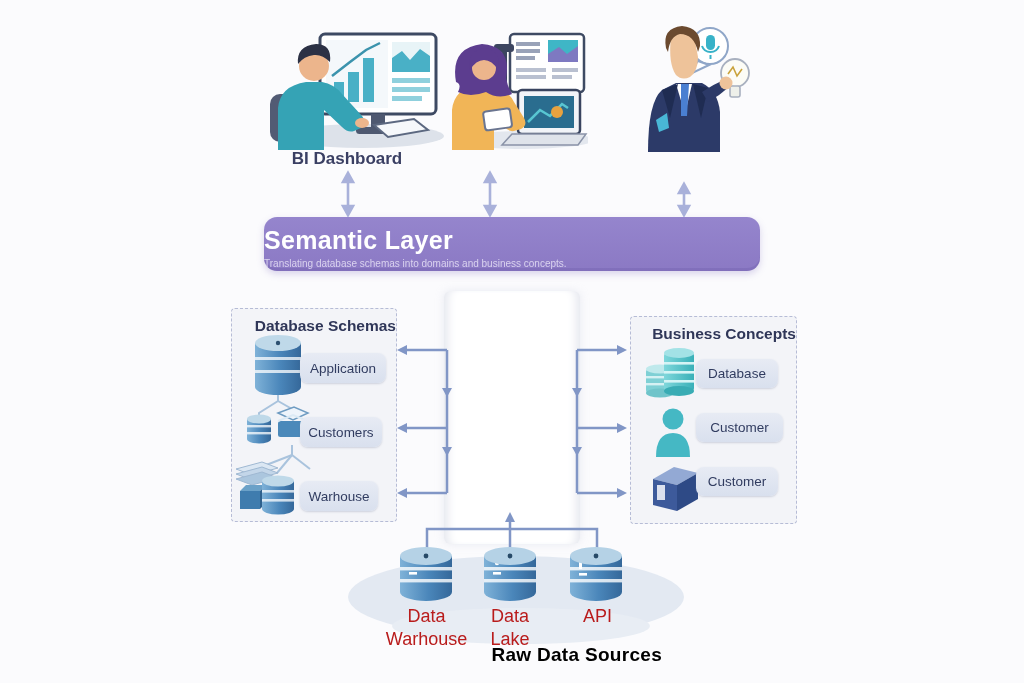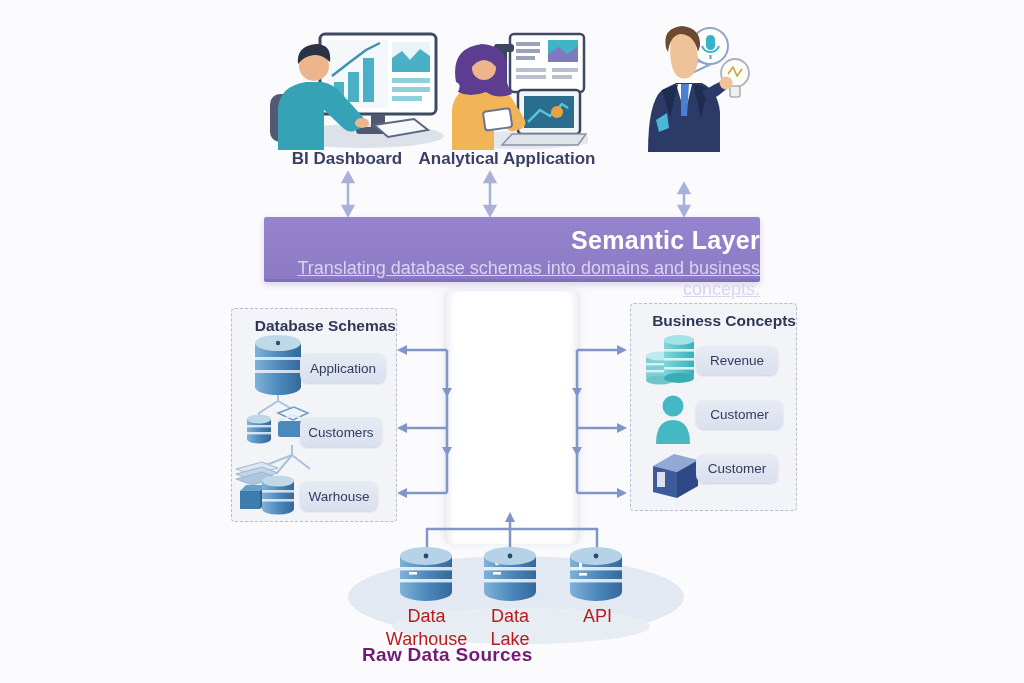--- a/index.html
+++ b/index.html
@@ -4,35 +4,35 @@
 <style>
   html,body{margin:0;padding:0;background:#ffffff;}
   .canvas{position:relative;width:1024px;height:683px;background:#fbfbfd;overflow:hidden;
           font-family:"Liberation Sans",sans-serif;}
   .abs{position:absolute;}
   .blob{position:absolute;background:#e3e9f2;border-radius:50%;}
   .channel{position:absolute;left:444px;top:291px;width:136px;height:253px;background:#ffffff;
            border-radius:6px;
            box-shadow:inset 10px 0 10px -6px #e6e8ef, inset -10px 0 10px -6px #e6e8ef, 0 0 8px rgba(200,204,220,.35);}
   .persona-label{position:absolute;color:#3a3f63;font-weight:600;font-size:17px;text-align:center;line-height:1.32;}
-  .semantic-bar{position:absolute;left:264px;top:217px;width:496px;height:65px;border-radius:2px;
+  .semantic-bar{position:absolute;left:264px;top:217px;width:496px;height:54px;border-radius:13px;
                 background:linear-gradient(180deg,#9585cd 0%,#8b79c4 100%);
                 box-shadow:0 3px 7px rgba(130,112,190,.28), inset 0 -3px 0 rgba(85,65,150,.18);
-                text-align:right;color:#ffffff;}
+                text-align:left;color:#ffffff;}
   .semantic-title{margin:0;padding-top:9px;font-size:25px;font-weight:700;letter-spacing:.3px;}
-  .semantic-sub{margin:3px 0 0 0;font-size:18px;font-weight:400;color:#dad3ef;text-decoration:underline;}
+  .semantic-sub{margin:3px 0 0 0;font-size:10px;font-weight:400;color:#dad3ef;}
   .schema-box{position:absolute;background:rgba(242,243,248,.94);border:1.6px dashed #b6bcd6;border-radius:4px;}
   .box-title{position:absolute;top:8px;left:0;right:0;text-align:right;font-size:15.5px;font-weight:700;color:#2f3658;}
   .chip{position:absolute;background:linear-gradient(180deg,#e7ebf4,#d9e0ee);border-radius:8px;color:#313c60;
         font-size:13.5px;font-weight:500;display:flex;align-items:center;justify-content:center;
         box-shadow:0 1px 2px rgba(120,130,160,.3);}
   .src-label{position:absolute;color:#b91c1c;font-size:18px;font-weight:500;text-align:center;
              white-space:pre-line;line-height:1.3;}
-  .raw-title{position:absolute;left:362px;top:644px;width:300px;text-align:left;
-             color:#701a75;font-size:19px;font-weight:600;letter-spacing:.3px;}
+  .raw-title{position:absolute;left:362px;top:644px;width:300px;text-align:right;
+             color:#000000;font-size:19px;font-weight:600;letter-spacing:.3px;}
 </style>
 </head>
 <body>
 
 <div class="canvas">
 
   <div class="blob" style="left:348px;top:556px;width:336px;height:82px;"></div>
   <div class="blob" style="left:392px;top:608px;width:258px;height:36px;background:#e8edf4;"></div>
 
   <div class="channel"></div>
@@ -129,21 +129,20 @@
     <rect x="96" y="72" width="50" height="32" fill="#2a6d8f"></rect>
     <path d="M100,98 L112,86 L122,92 L134,80 L140,84" stroke="#58c6d2" stroke-width="2.5" fill="none"></path>
     <circle cx="129" cy="88" r="6" fill="#e8a23f"></circle>
     <polygon points="84,110 158,110 150,121 74,121" fill="#dfe3ea" stroke="#8a93a8" stroke-width="1.5"></polygon>
     <path d="M24,126 L24,86 Q26,64 52,60 L66,62 Q80,66 86,78 L96,94 Q100,101 93,105 L86,107 Q80,108 76,102 L66,90 L66,126 Z" fill="#f1b557"></path>
     <path d="M28,58 Q22,24 54,20 Q84,22 78,54 Q80,64 84,70 Q70,76 58,68 Q42,74 30,68 Q34,60 28,58 Z" fill="#5c3d8f"></path>
     <circle cx="56" cy="44" r="12" fill="#ecb58c"></circle>
     <path d="M42,46 Q38,26 58,24 Q74,28 70,46 Q64,36 56,36 Q48,36 42,46 Z" fill="#5c3d8f"></path>
     <rect x="56" y="86" width="27" height="19" rx="3" fill="#ffffff" stroke="#6a7590" stroke-width="2" transform="rotate(-8 69 95)"></rect>
   </svg>
-  <div class="persona-label" style="left:412px;top:148px;width:190px;">Analytical Application</div>
 
   <svg class="abs" style="left:618px;top:20px;" width="150" height="132" viewBox="0 0 150 132">
     <circle cx="92" cy="26" r="18" fill="#ffffff" stroke="#8fa6c8" stroke-width="2"></circle>
     <polygon points="80,41 70,55 91,45" fill="#ffffff" stroke="#8fa6c8" stroke-width="2"></polygon>
     <rect x="88" y="15" width="9" height="15" rx="4.5" fill="#38b2c8"></rect>
     <path d="M84,26 a9,9 0 0 0 17,0" fill="none" stroke="#38b2c8" stroke-width="2"></path>
     <line x1="92.5" y1="35" x2="92.5" y2="39" stroke="#38b2c8" stroke-width="2"></line>
     <circle cx="117" cy="53" r="14" fill="#fcfcf6" stroke="#a8b0bf" stroke-width="1.8"></circle>
     <path d="M110,54 l5,-7 l4,9 l5,-7" fill="none" stroke="#c9a23a" stroke-width="1.6"></path>
     <rect x="112" y="66" width="10" height="11" rx="2" fill="#eef0ea" stroke="#a8b0bf" stroke-width="1.6"></rect>
@@ -210,21 +209,21 @@
         <rect x="30" y="181" width="32" height="2.6" fill="#ffffff" opacity="0.75"></rect>
         <rect x="30" y="190" width="32" height="2.6" fill="#ffffff" opacity="0.75"></rect>
         <ellipse cx="46" cy="172" rx="16" ry="5.5" fill="#bfd9e9"></ellipse>
       </g>
     </svg>
     <div class="chip" style="left:68px;top:44px;width:86px;height:30px;">Application</div>
     <div class="chip" style="left:68px;top:108px;width:82px;height:30px;">Customers</div>
     <div class="chip" style="left:68px;top:172px;width:78px;height:30px;">Warhouse</div>
   </div>
 
-  <div class="schema-box" style="left:630px;top:303px;width:165px;height:206px;">
+  <div class="schema-box" style="left:630px;top:316px;width:165px;height:206px;">
     <div class="box-title">Business Concepts</div>
     <svg class="abs" style="left:0;top:0;" width="165" height="206" viewBox="0 0 165 206">
       <g>
         <rect x="15" y="52" width="28" height="24" rx="3" fill="#7fd0d5"></rect>
         <rect x="15" y="59" width="28" height="2.4" fill="#d5f1f3"></rect>
         <rect x="15" y="66" width="28" height="2.4" fill="#d5f1f3"></rect>
         <ellipse cx="29" cy="76" rx="14" ry="4.5" fill="#6fc4ca"></ellipse>
         <ellipse cx="29" cy="52" rx="14" ry="4.5" fill="#bfe9ec"></ellipse>
         <rect x="33" y="36" width="30" height="38" rx="3" fill="url(#tealg)"></rect>
         <rect x="33" y="45" width="30" height="2.6" fill="#d5f4f5"></rect>
@@ -237,21 +236,21 @@
         <circle cx="42" cy="102" r="10.5"></circle>
         <path d="M25,140 Q25,116 42,116 Q59,116 59,140 Z"></path>
       </g>
       <g>
         <polygon points="22,162 43,150 67,156 46,168" fill="#93a9d4"></polygon>
         <polygon points="22,162 46,168 46,194 22,188" fill="#3d5a9b"></polygon>
         <polygon points="46,168 67,156 67,182 46,194" fill="#2e4a86"></polygon>
         <rect x="26" y="168" width="8" height="15" fill="#e8ecf5" opacity="0.92"></rect>
       </g>
     </svg>
-    <div class="chip" style="left:65px;top:42px;width:82px;height:29px;">Revenue</div>
+    <div class="chip" style="left:65px;top:42px;width:82px;height:29px;">Database</div>
     <div class="chip" style="left:65px;top:96px;width:87px;height:29px;">Customer</div>
     <div class="chip" style="left:65px;top:150px;width:82px;height:29px;">Customer</div>
   </div>
 
   <svg class="abs" style="left:397px;top:545px;" width="58" height="60" viewBox="0 0 58 60">
     <rect x="3" y="11" width="52" height="36" fill="url(#cylg)"></rect>
     <ellipse cx="29" cy="47" rx="26" ry="9" fill="url(#cylg)"></ellipse>
     <rect x="3" y="22" width="52" height="3.4" fill="#ffffff" opacity="0.8"></rect>
     <rect x="3" y="34" width="52" height="3.4" fill="#ffffff" opacity="0.8"></rect>
     <rect x="12" y="27" width="8" height="2.6" fill="#ffffff"></rect>

